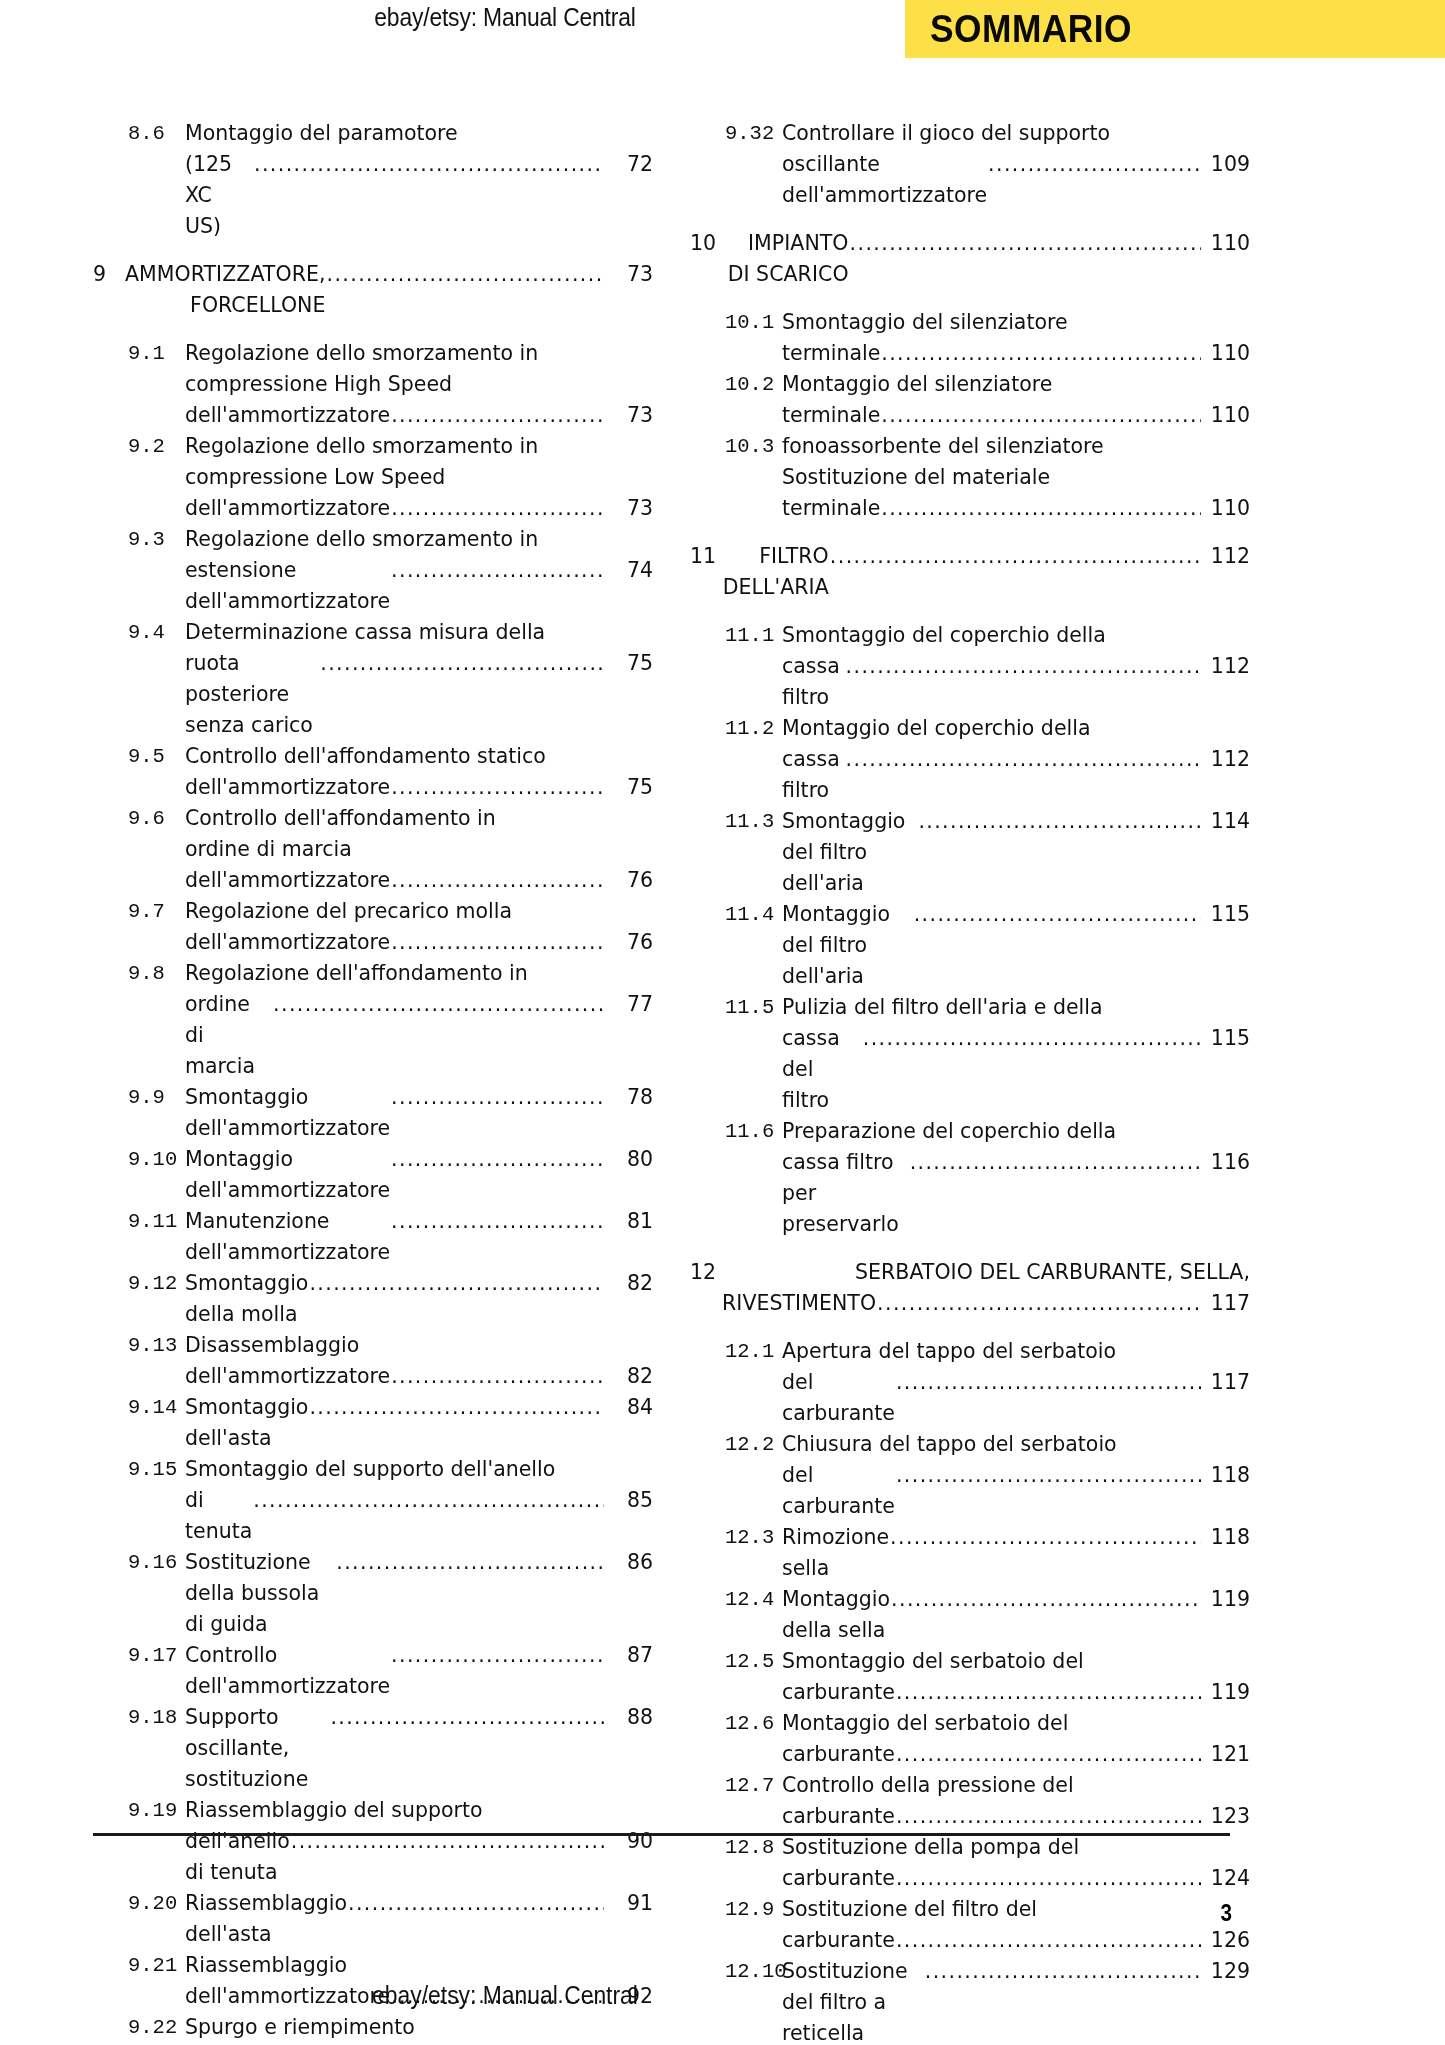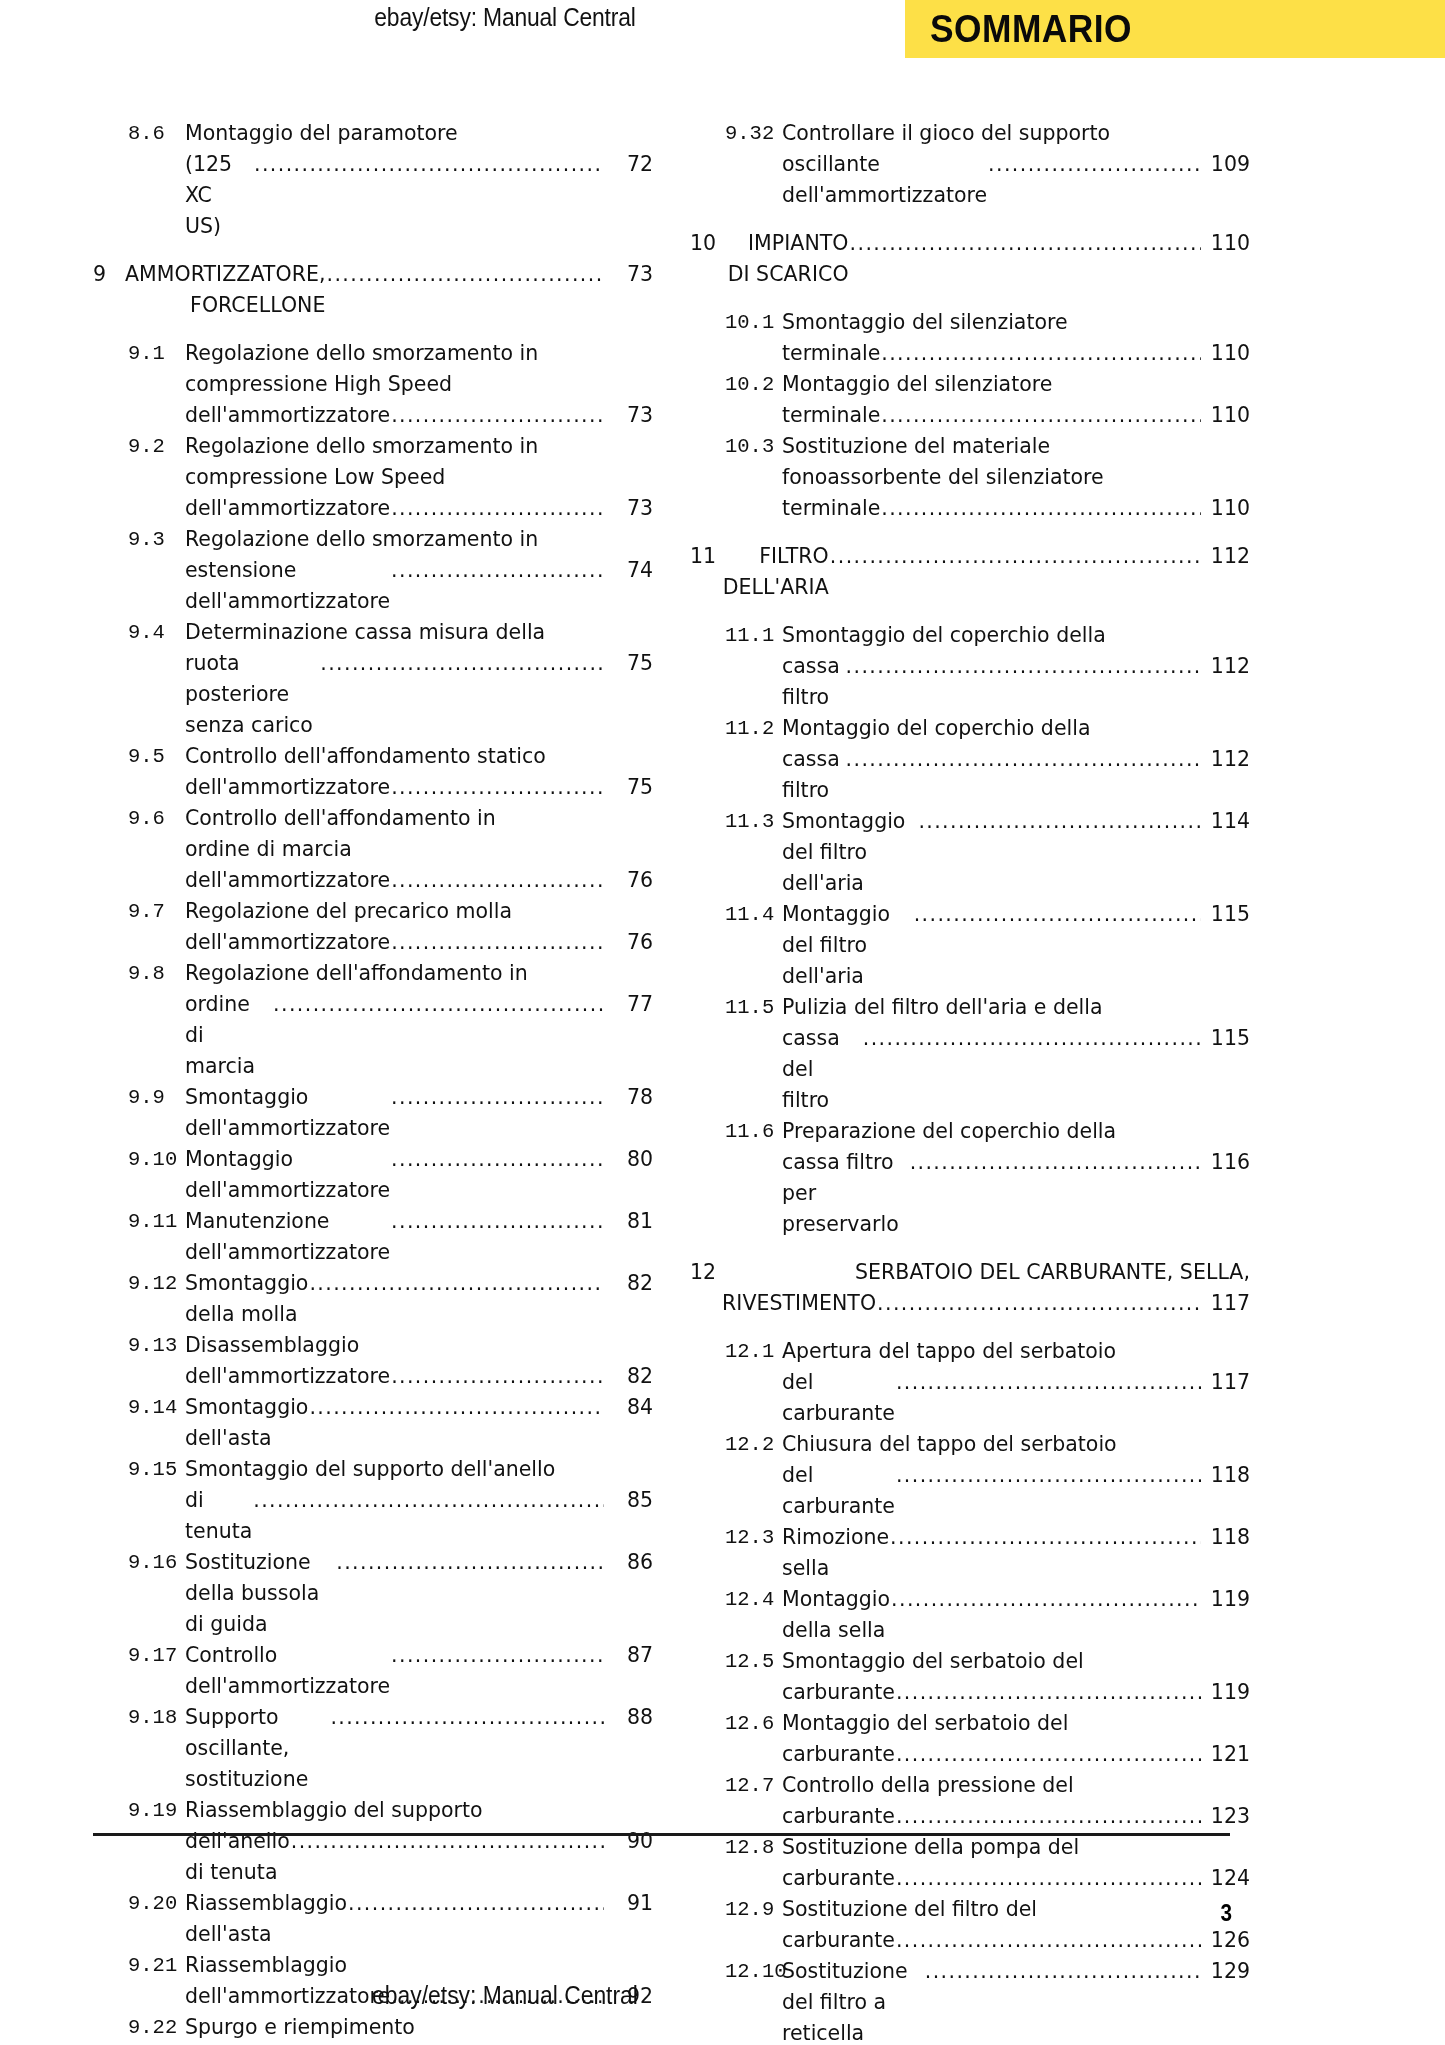--- a/index.html
+++ b/index.html
@@ -469,22 +469,22 @@
           <div class="e-line">
             <span class="e-text">terminale</span>
             <span class="e-dots">................................................................................</span>
             <span class="e-page">110</span>
           </div>
         </div>
       </div>
       <div class="entry lvl2">
         <div class="e-num">10.3</div>
         <div class="e-body">
+          <span class="e-cont">fonoassorbente del silenziatore</span>
           <span class="e-cont">Sostituzione del materiale</span>
-          <span class="e-cont">fonoassorbente del silenziatore</span>
           <div class="e-line">
             <span class="e-text">terminale</span>
             <span class="e-dots">................................................................................</span>
             <span class="e-page">110</span>
           </div>
         </div>
       </div>
       <div class="entry lvl1">
         <div class="e-num">11</div>
         <div class="e-body">

